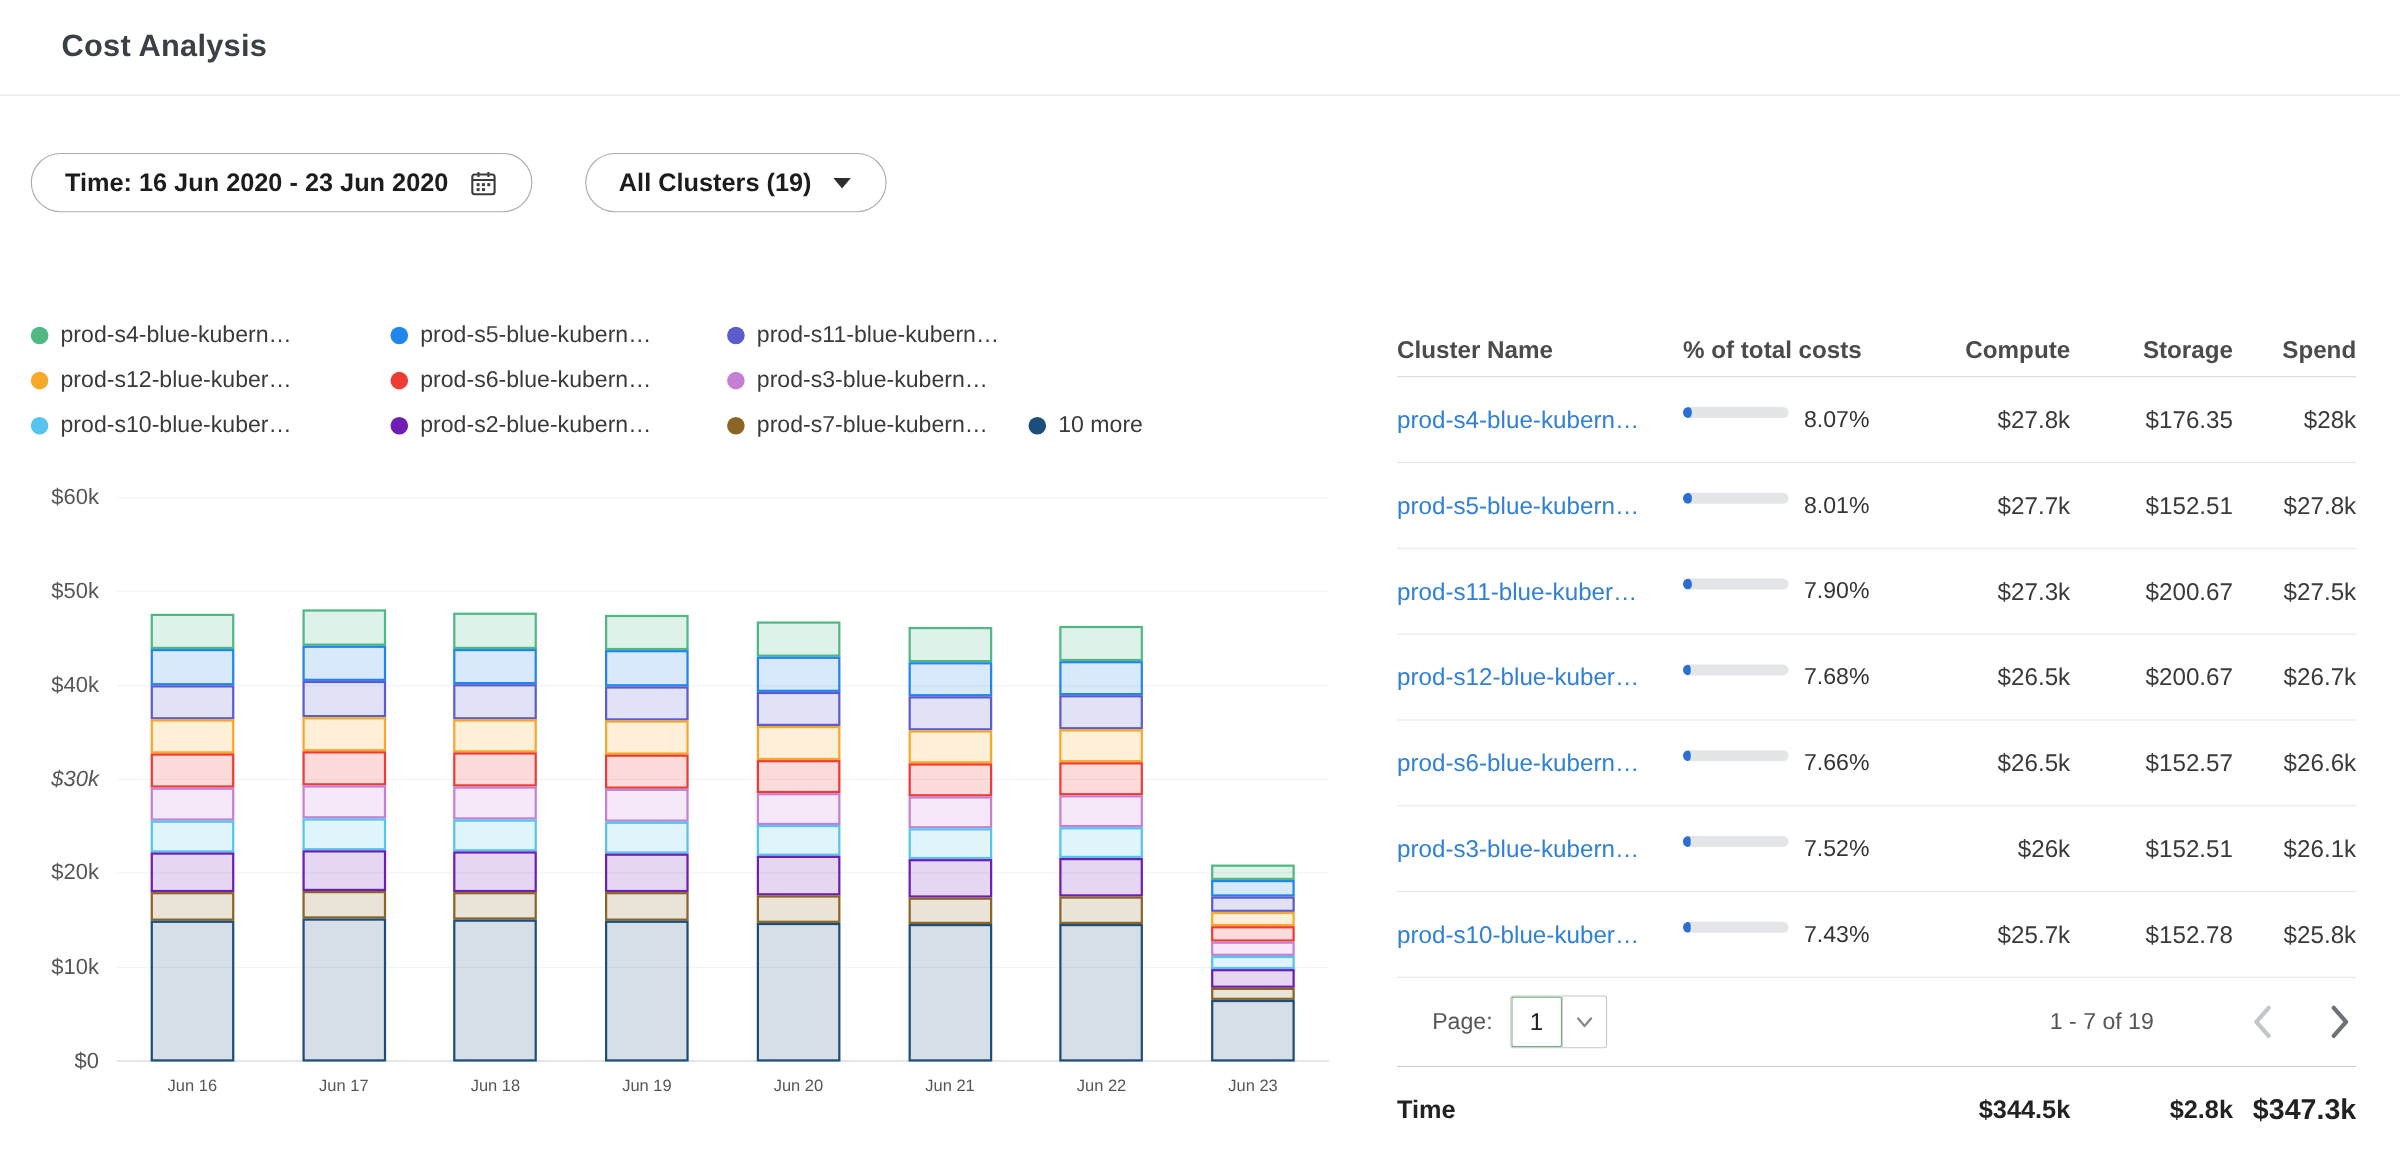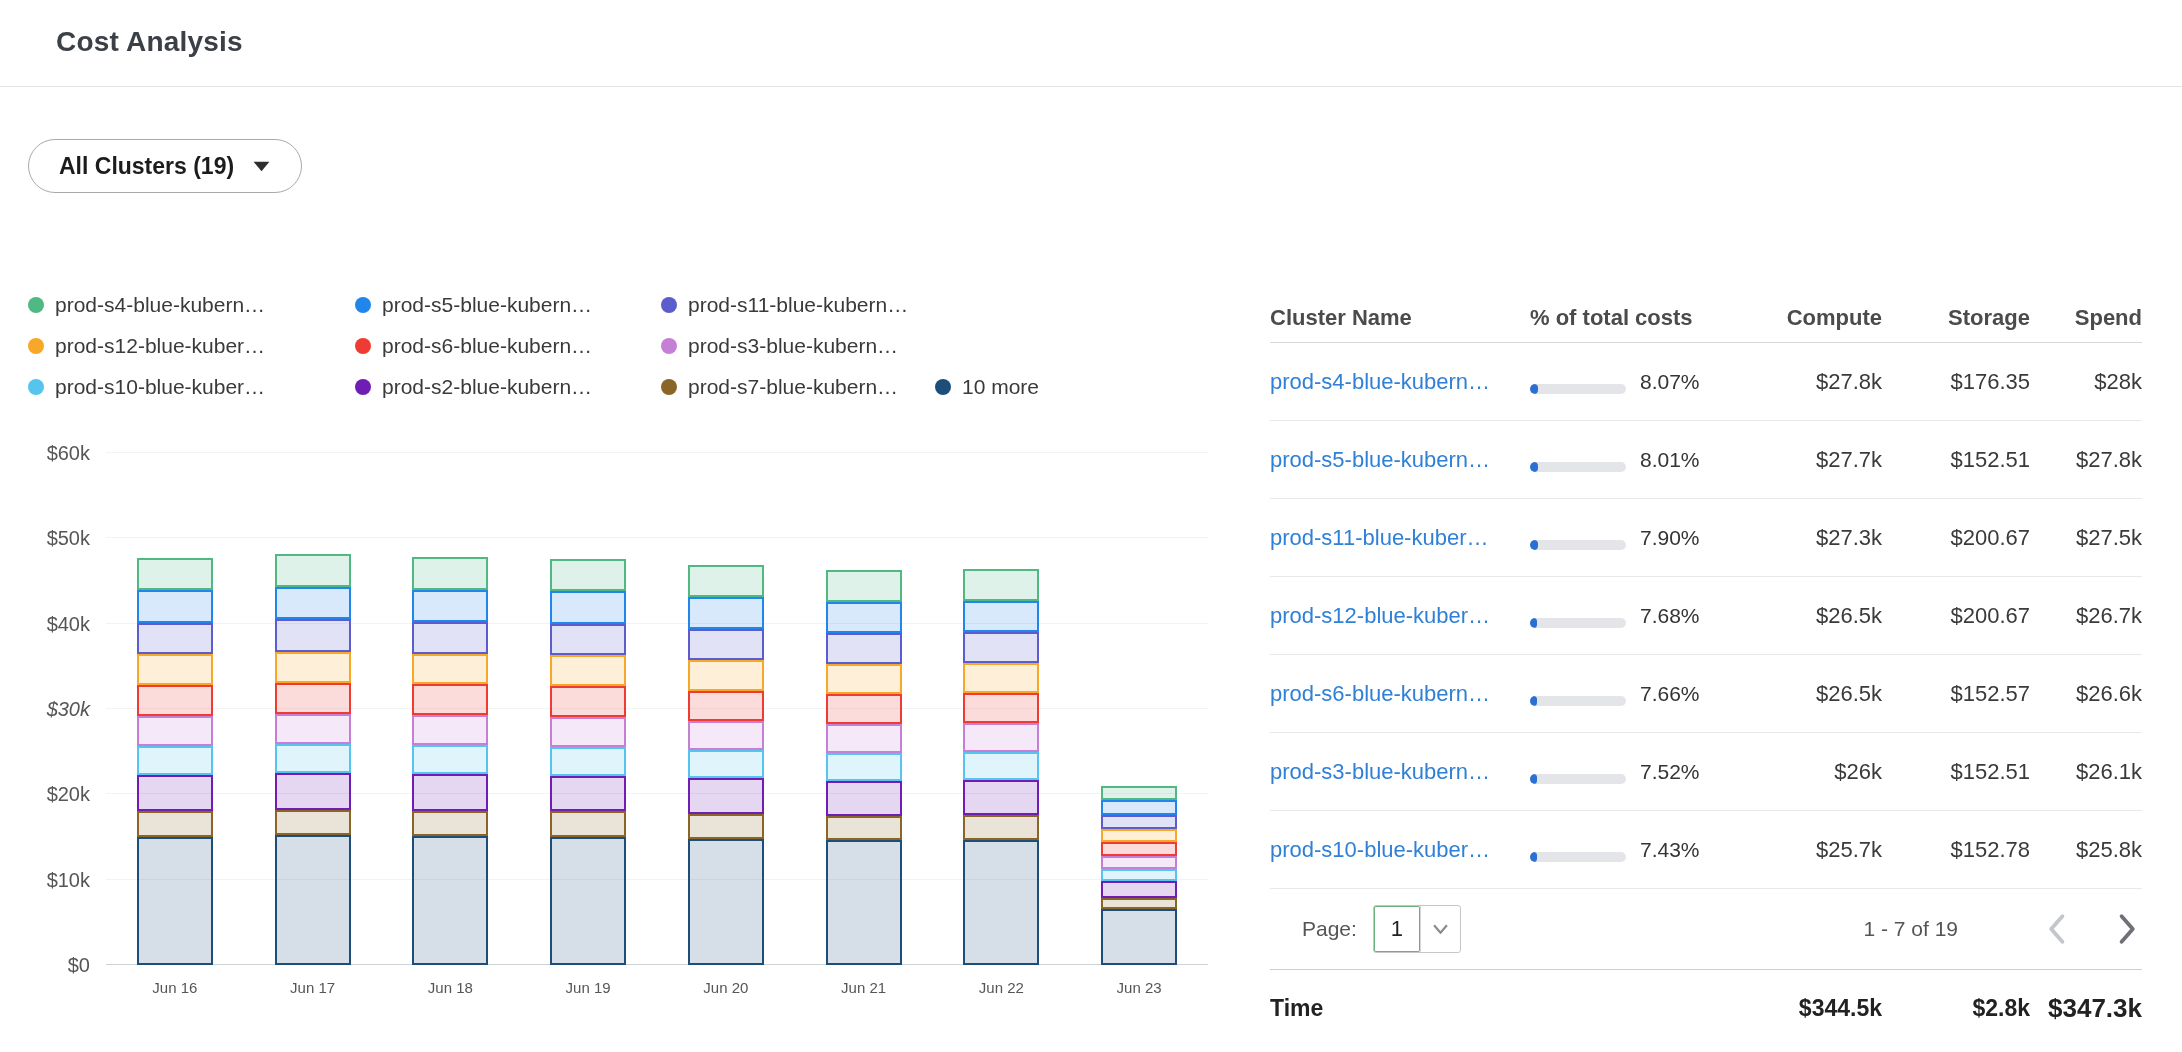--- a/index.html
+++ b/index.html
@@ -42,21 +42,21 @@
   .seg{width:100%;border:2px solid}
   .x-labels{display:flex;margin-left:78px;margin-top:14px}
   .x-label{flex:1;text-align:center;font-size:15px;color:#565656}
 
   
   .table{flex:1;min-width:0}
   .thead,.trow,.total-row{display:grid;grid-template-columns:260px 246px 106px 148px 1fr;align-items:center}
   .thead{height:50px;border-bottom:1px solid #d8d8d8;font-size:22px;font-weight:700;color:#4b4b4b}
   .trow{height:78px;border-bottom:1px solid #e8e8e8}
   .cell-name a{font-size:22px;color:#2f80d6;white-space:nowrap;overflow:hidden;text-overflow:ellipsis;display:block;cursor:pointer}
-  .cell-pct{display:flex;align-items:flex-end;gap:14px}
+  .cell-pct{display:flex;align-items:flex-start;gap:14px}
   .pct-track{width:96px;height:10px;border-radius:5px;background:#e3e5e8;overflow:hidden;flex:none}
   .pct-fill{display:block;height:100%;border-radius:5px;background:#2a6fd2;min-width:7px}
   .pct-label{font-size:21px;color:#343434}
   .num{text-align:right;font-size:22px;color:#3a3a3a}
   .thead .num{color:#4b4b4b}
 
   .pager{display:flex;align-items:center;height:80px;padding-left:32px}
   .pager-label{font-size:21px;color:#555}
   .page-select{display:flex;align-items:stretch;height:48px;margin-left:16px;border:1px solid #c6c6c6;border-radius:3px;background:#fff;cursor:pointer}
   .page-num{width:46px;display:flex;align-items:center;justify-content:center;font-size:22px;color:#222;
@@ -75,20 +75,38 @@
 <body>
 
 <div>
 
   <div class="header">
     <div class="page-title">Cost Analysis</div>
   </div>
   <div class="top-divider"></div>
 
   <div class="filters">
+    <div class="pill">
+      <span>Time: 16 Jun 2020 - 23 Jun 2020</span>
+      <span class="caret">
+        <svg width="27" height="27" viewBox="0 0 24 24" fill="none" stroke="#3c3c3c" stroke-width="1.7">
+          <rect x="3" y="5" width="18" height="16" rx="2"></rect>
+          <line x1="3" y1="9.5" x2="21" y2="9.5"></line>
+          <line x1="8" y1="3" x2="8" y2="7"></line>
+          <line x1="16" y1="3" x2="16" y2="7"></line>
+          <g fill="#3c3c3c" stroke="none">
+            <rect x="6.5" y="12" width="2.4" height="2.4"></rect>
+            <rect x="10.8" y="12" width="2.4" height="2.4"></rect>
+            <rect x="15.1" y="12" width="2.4" height="2.4"></rect>
+            <rect x="6.5" y="16" width="2.4" height="2.4"></rect>
+            <rect x="10.8" y="16" width="2.4" height="2.4"></rect>
+          </g>
+        </svg>
+      </span>
+    </div>
     <div class="pill">
       <span>All Clusters (19)</span>
       <span class="caret">
         <svg width="19" height="13" viewBox="0 0 18 12">
             <path d="M1.5 1.5 L9 10.5 L16.5 1.5 Z" fill="#2e2e2e"></path>
           </svg>
       </span>
     </div>
   </div>
 

